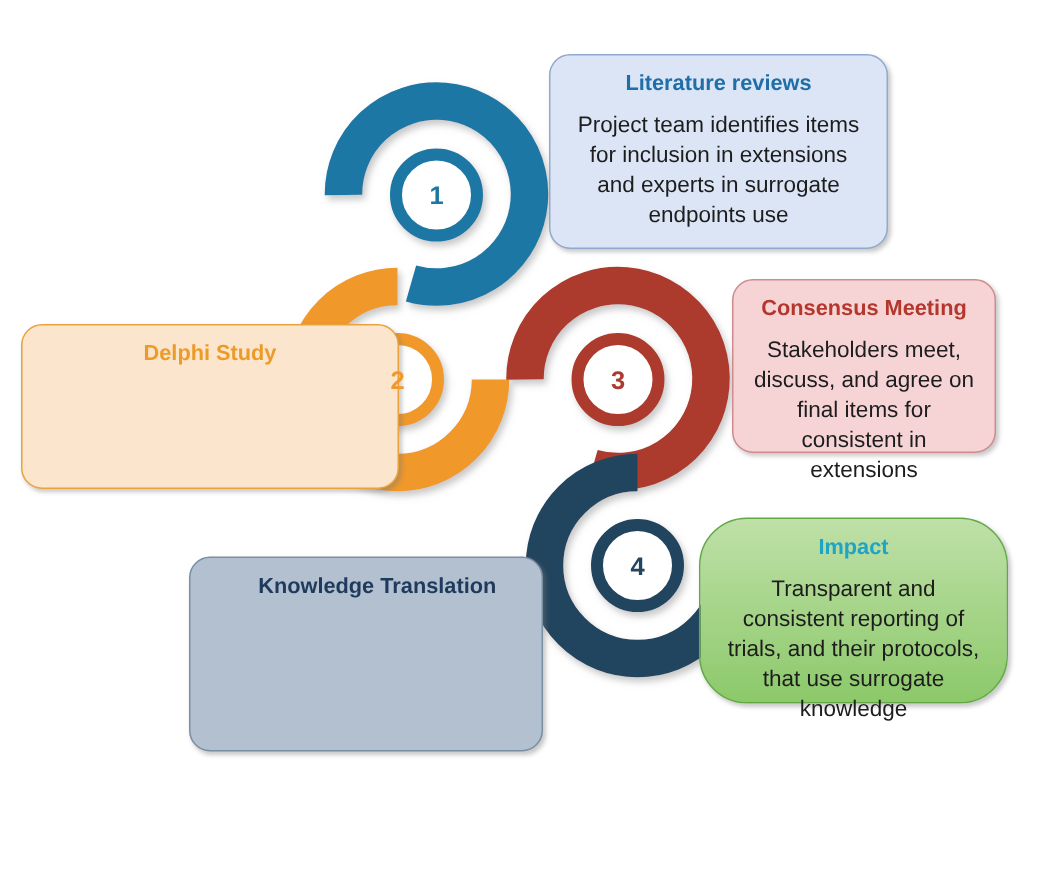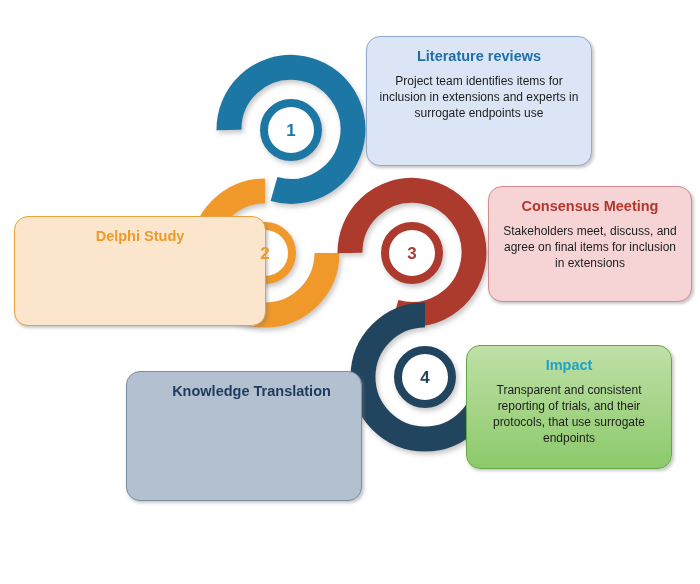--- a/index.html
+++ b/index.html
@@ -37,59 +37,60 @@
     z-index: 5;
     box-shadow: 1.5px 2px 3px rgba(120,120,120,0.40);
   }
   .box-title {
     font-size: 14.5px;
     font-weight: bold;
     line-height: 1.25;
     margin: 0 0 9px 0;
   }
   .box-body {
-    font-size: 12px;
+    font-size: 15px;
     color: #1d1d1d;
     line-height: 1.33;
     margin: 0;
   }
   
   #box-literature {
     left: 366px; top: 36px; width: 226px; height: 130px;
     background: #dbe5f5;
     border-color: #8faacd;
   }
   #box-literature .box-title { color: #1f6ea8; }
   
   #box-delphi {
     left: 14px; top: 216px; width: 252px; height: 110px;
     background: #fbe5cd;
     border-color: #e9a33c;
   }
   #box-delphi .box-title { color: #ed9b28; }
   
   #box-consensus {
-    left: 488px; top: 186px; width: 204px; height: 116px;
+    left: 488px; top: 186px; width: 176px; height: 116px;
     background: #f6d4d6;
     border-color: #cf8b8e;
   }
   #box-consensus .box-title { color: #b3372c; }
   
   #box-knowledge {
     left: 126px; top: 371px; width: 236px; height: 130px;
     background: #b2c0cf;
     border-color: #7b8fa3;
     padding-left: 27px;
   }
   #box-knowledge .box-title { color: #1f3a5c; }
   
   #box-impact {
     left: 466px; top: 345px; width: 206px; height: 124px;
     background: linear-gradient(180deg, #bfe0a8 0%, #8cc96a 100%);
     border-color: #63a845;
+    border-radius: 32px;
   }
   #box-impact .box-title { color: #21a3c4; }
 
   .step-number {
     position: absolute;
     z-index: 6;
     font-size: 17px;
     font-weight: bold;
     text-align: center;
     transform: translate(-50%, -50%);
@@ -136,25 +137,25 @@
     <div class="box-title">Literature reviews</div>
     <div class="box-body">Project team identifies items for inclusion in extensions and experts in surrogate endpoints use</div>
   </div>
 
   <div class="info-box" id="box-delphi">
     <div class="box-title">Delphi Study</div>
   </div>
 
   <div class="info-box" id="box-consensus">
     <div class="box-title">Consensus Meeting</div>
-    <div class="box-body">Stakeholders meet, discuss, and agree on final items for inclusion in extensions</div>
+    <div class="box-body">Stakeholders meet, discuss, and agree on final items for consistent in extensions</div>
   </div>
 
   <div class="info-box" id="box-knowledge">
     <div class="box-title">Knowledge Translation</div>
   </div>
 
   <div class="info-box" id="box-impact">
     <div class="box-title">Impact</div>
-    <div class="box-body">Transparent and consistent reporting of trials, and their protocols, that use surrogate endpoints</div>
+    <div class="box-body">Transparent and consistent reporting of trials, and their protocols, that use surrogate knowledge</div>
   </div>
 
 </div>
 
 </body></html>

